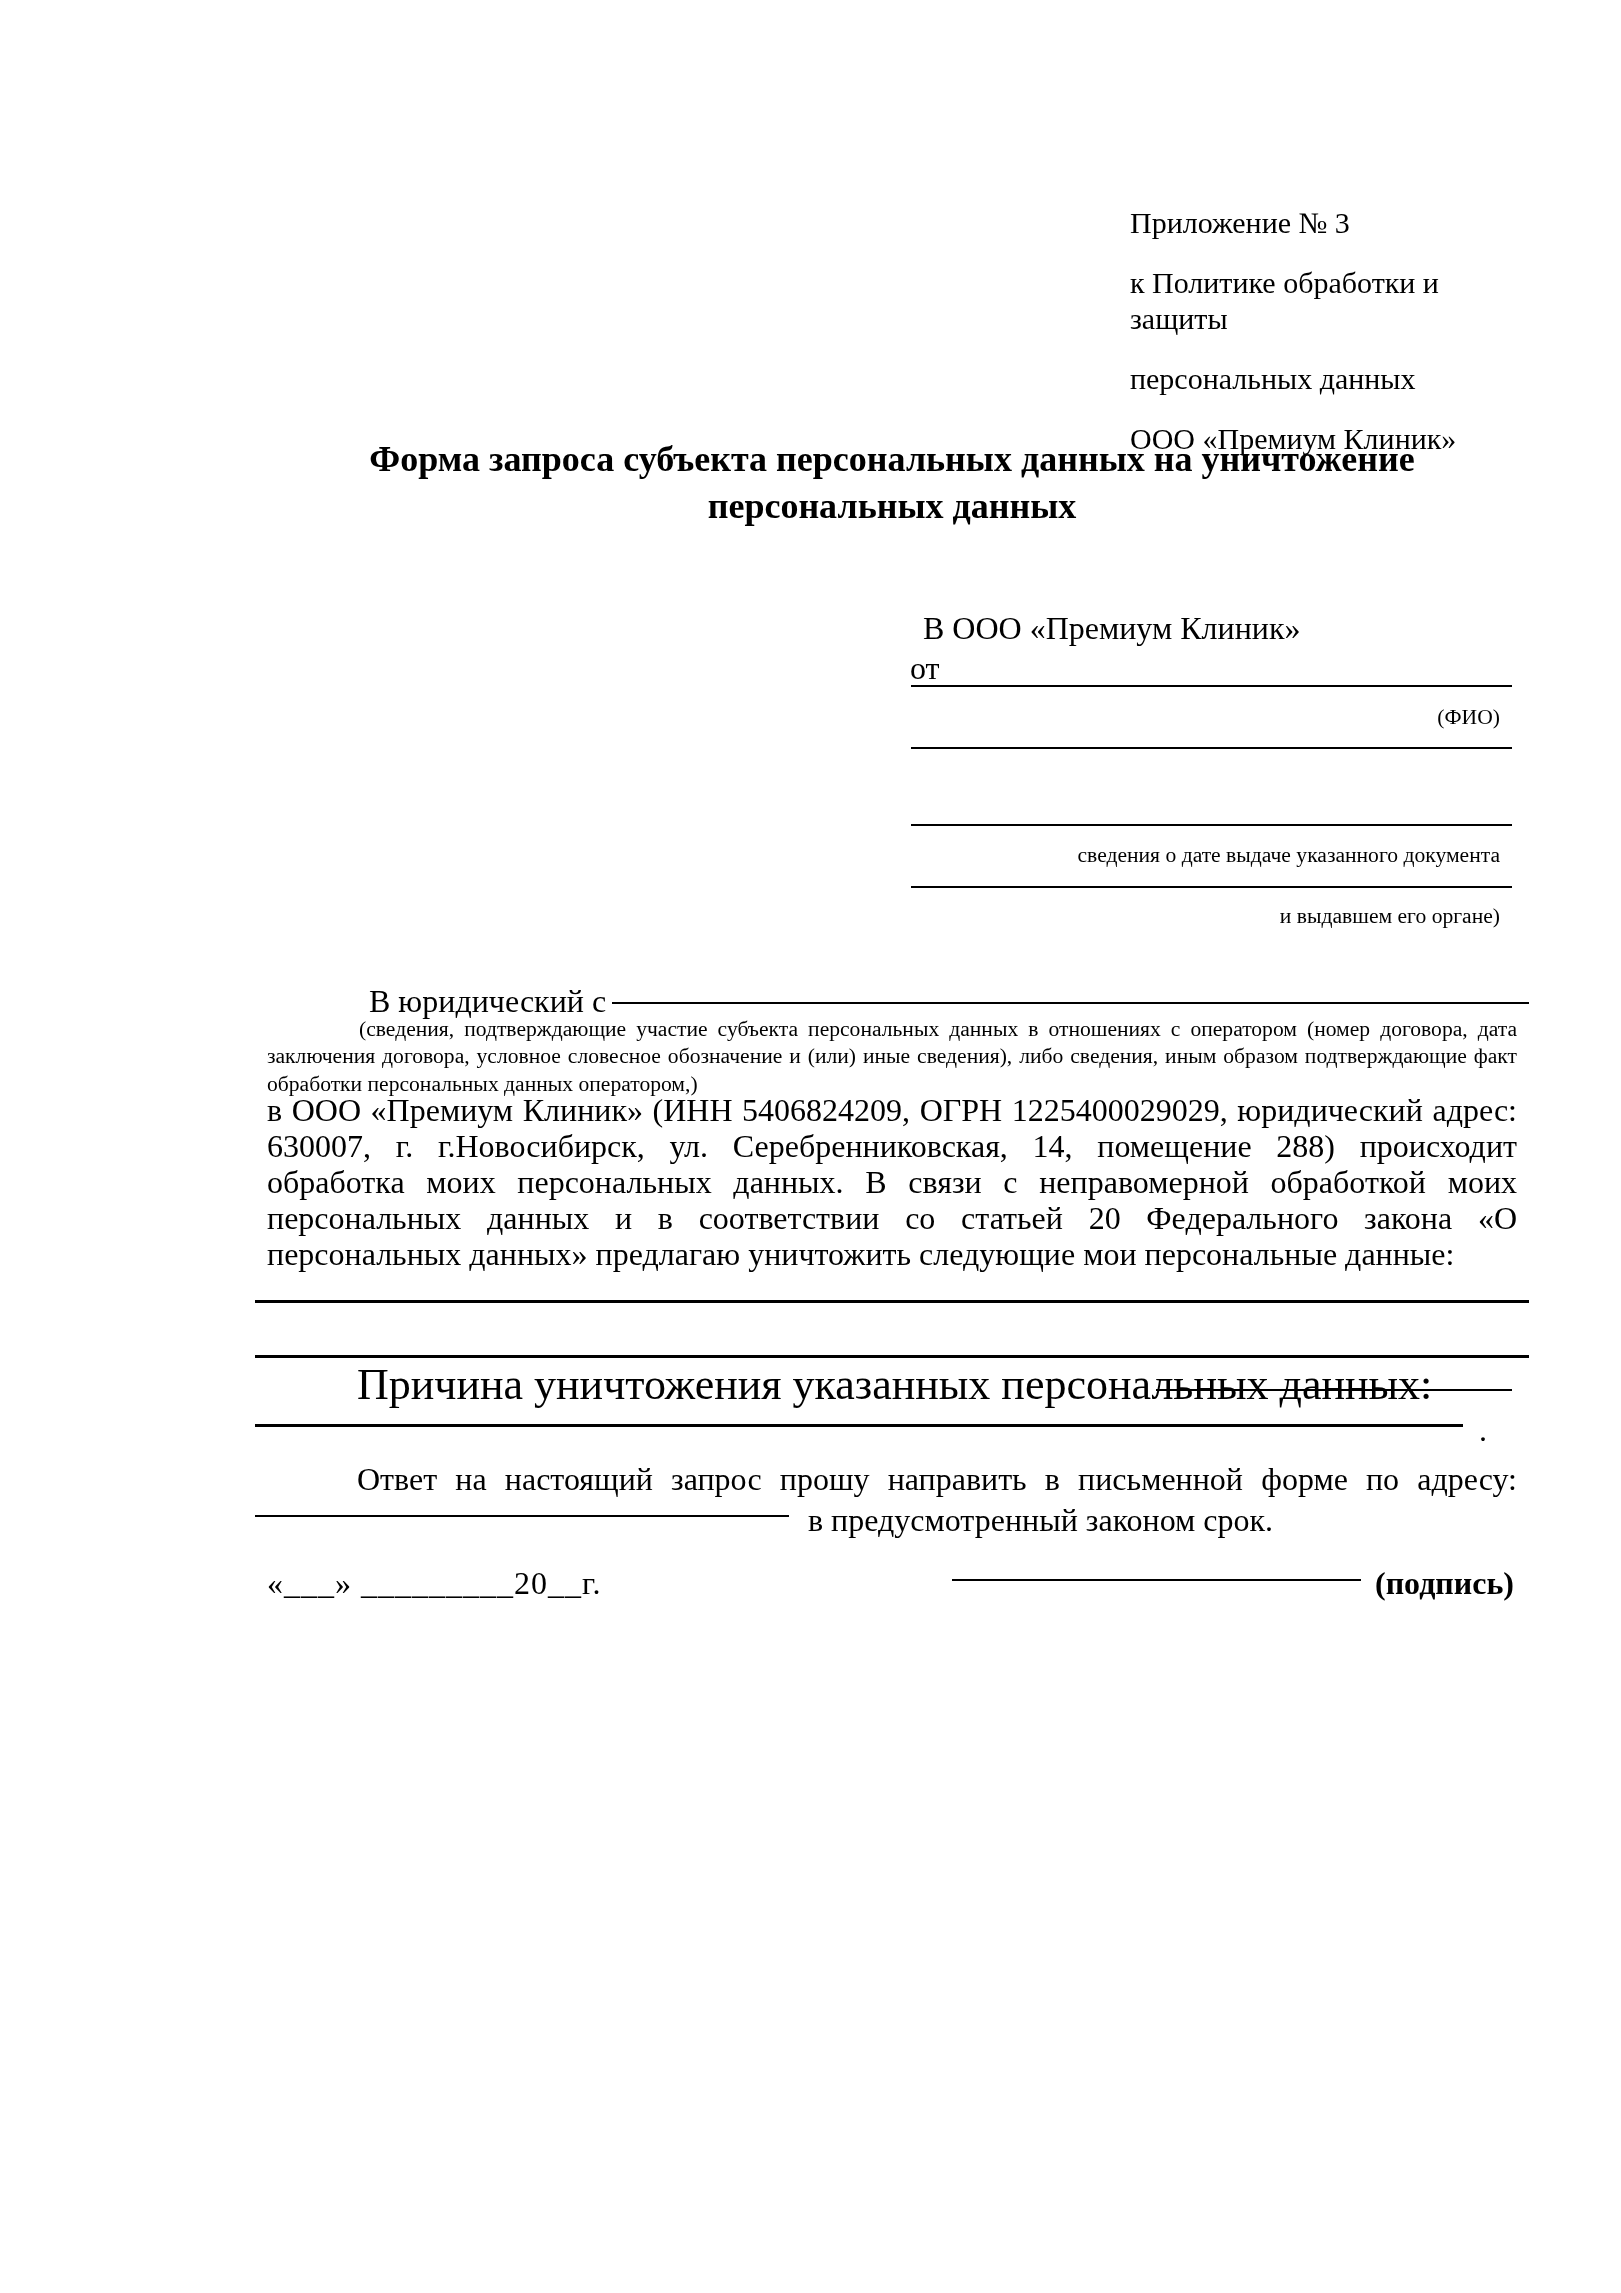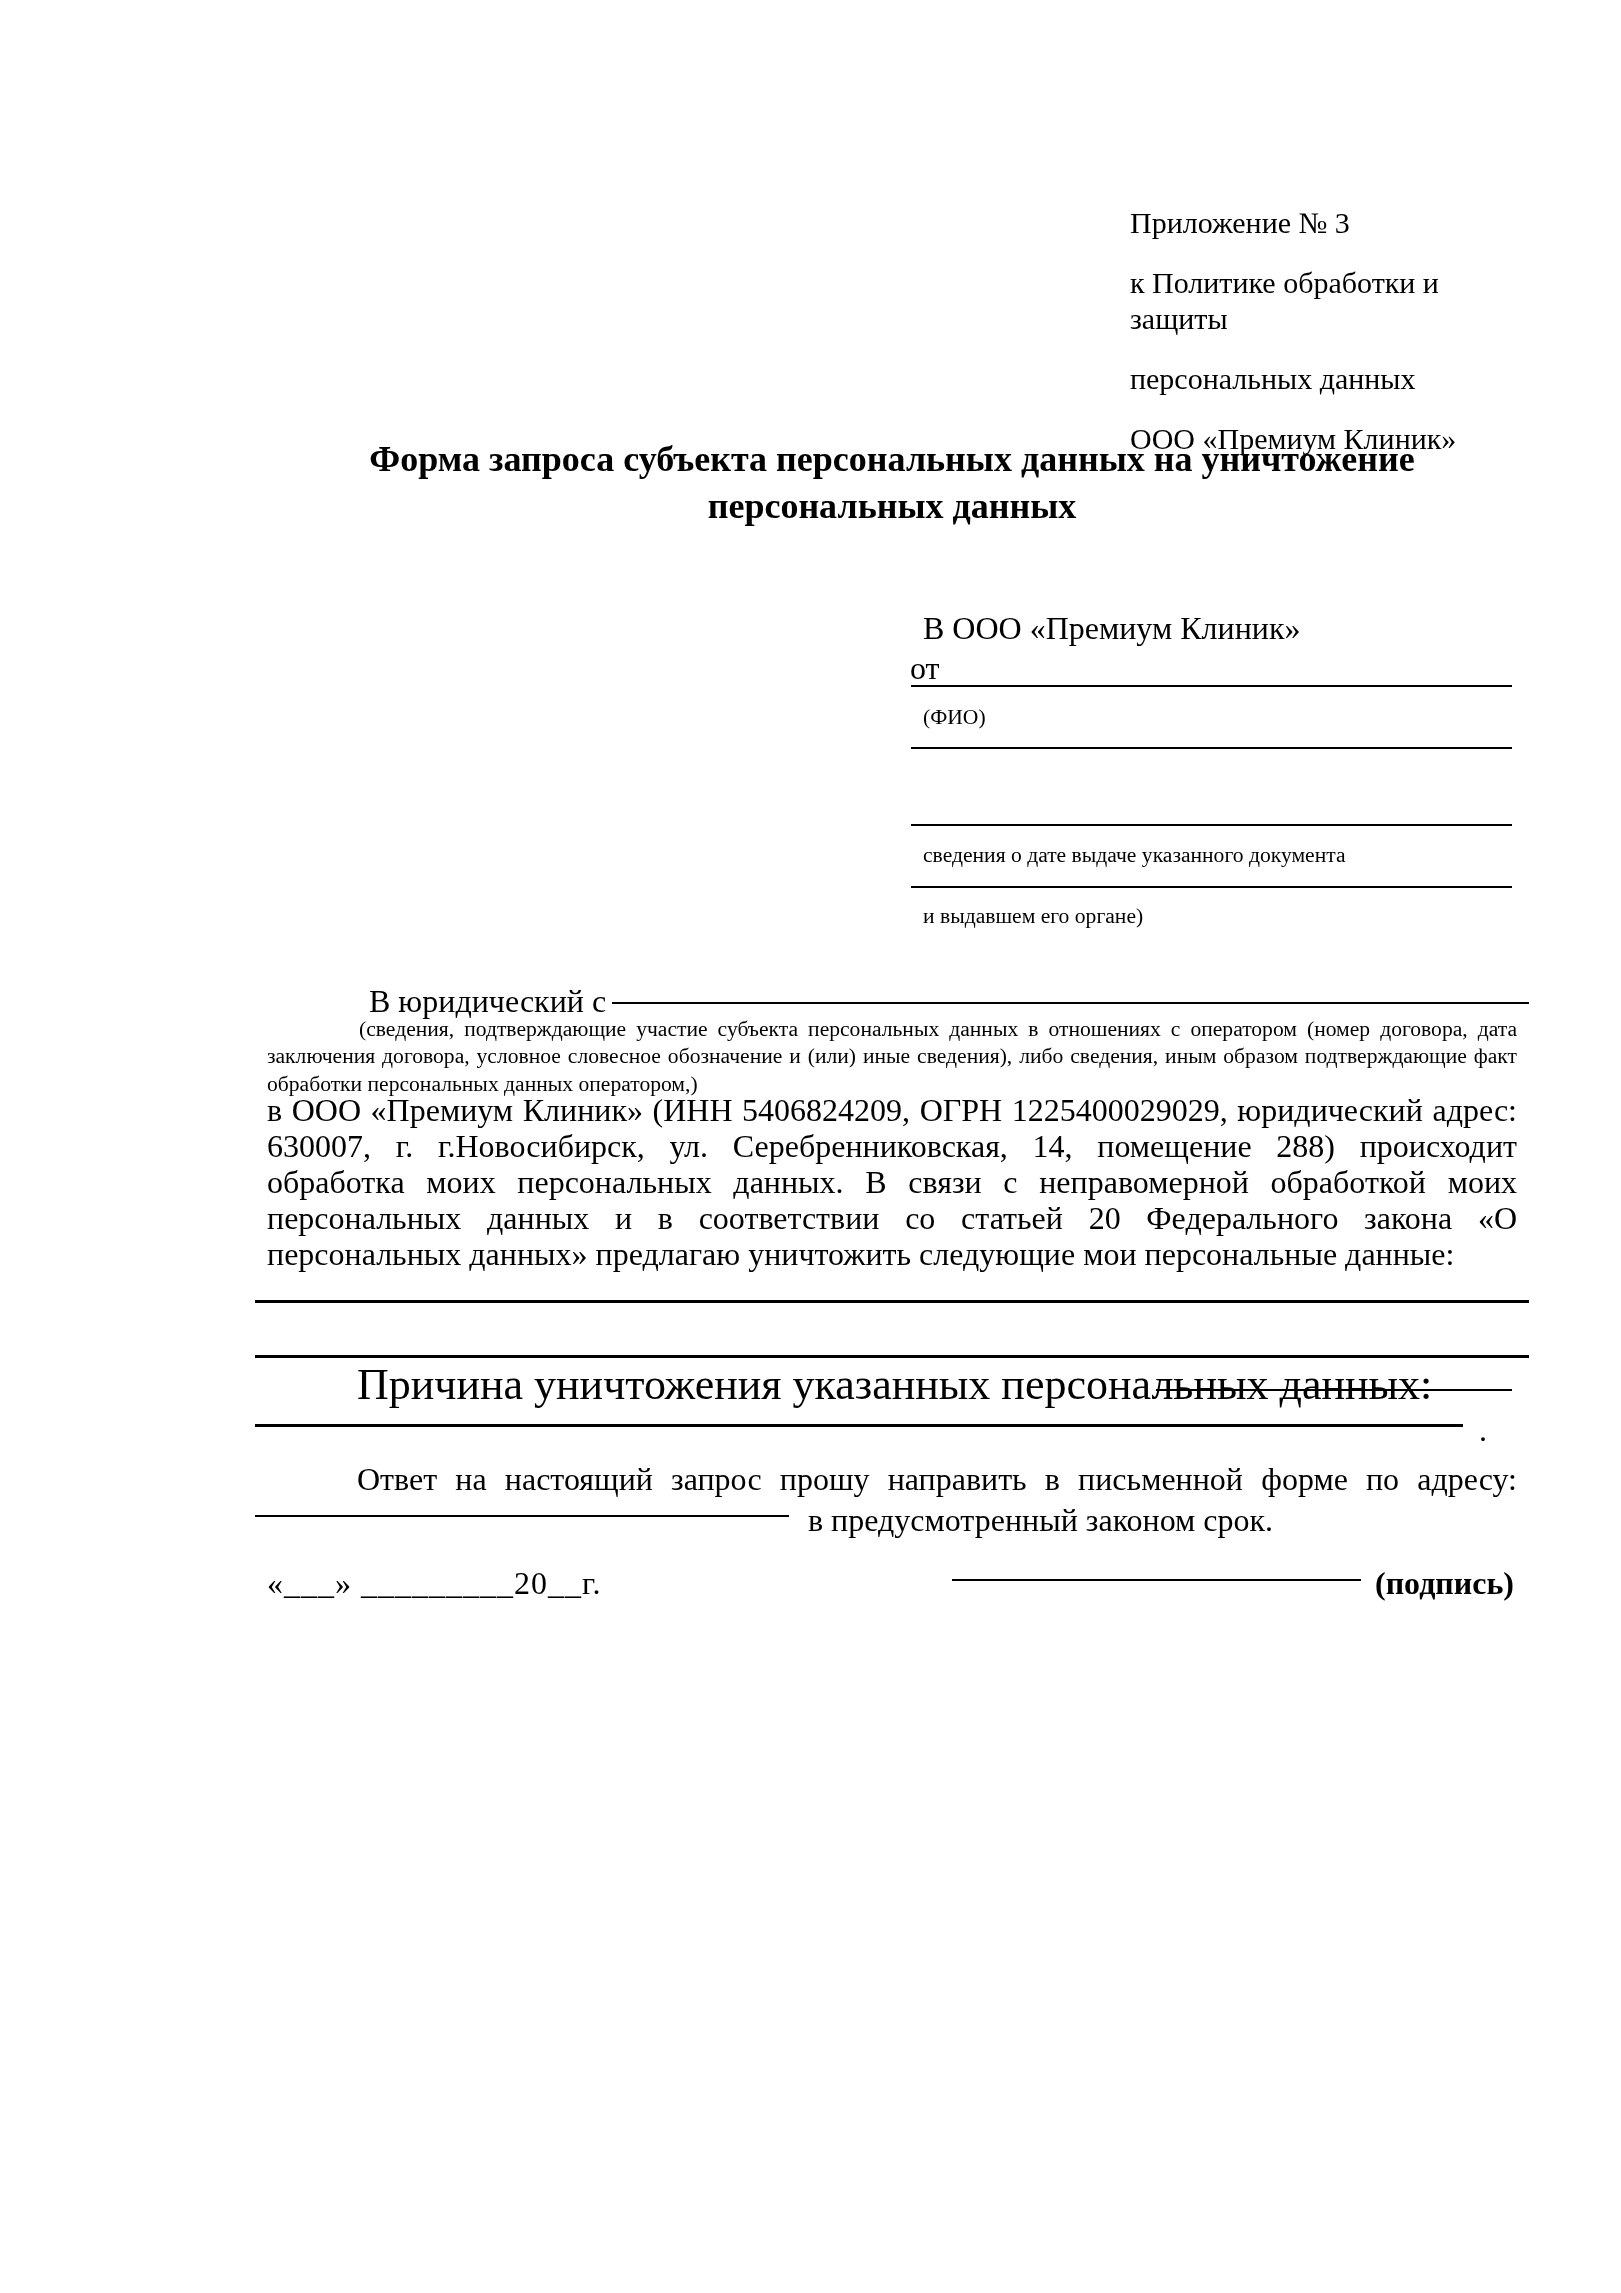--- a/index.html
+++ b/index.html
@@ -16,21 +16,21 @@
 
   
   .title { left:231px; top:400px; width:1274px; text-align:center;
            font-size:36px; line-height:47px; font-weight:bold; }
 
   
   .addr-org  { left:887px; top:574px; width:618px; font-size:32px; line-height:37px; }
   .addr-from { left:874px; top:614px; width:618px; font-size:32px; line-height:37px; }
   .rule { height:0; border-top:2.9px solid #000; }
   .rule-addr { left:887px; width:601px; }
-  .cap { left:887px; width:601px; text-align:left; font-size:21.6px; line-height:25.5px; }
+  .cap { left:887px; width:601px; text-align:right; font-size:21.6px; line-height:25.5px; }
 
   
   .accordance-label { left:333px; top:947px; font-size:32px; line-height:37px; }
   .rule-accordance { left:588px; top:978px; width:917px; }
 
   
   .footnote { left:231px; top:980px; width:1274px; font-size:21.6px; line-height:27.4px;
               text-align:justify; text-indent:92px; }
 
   

